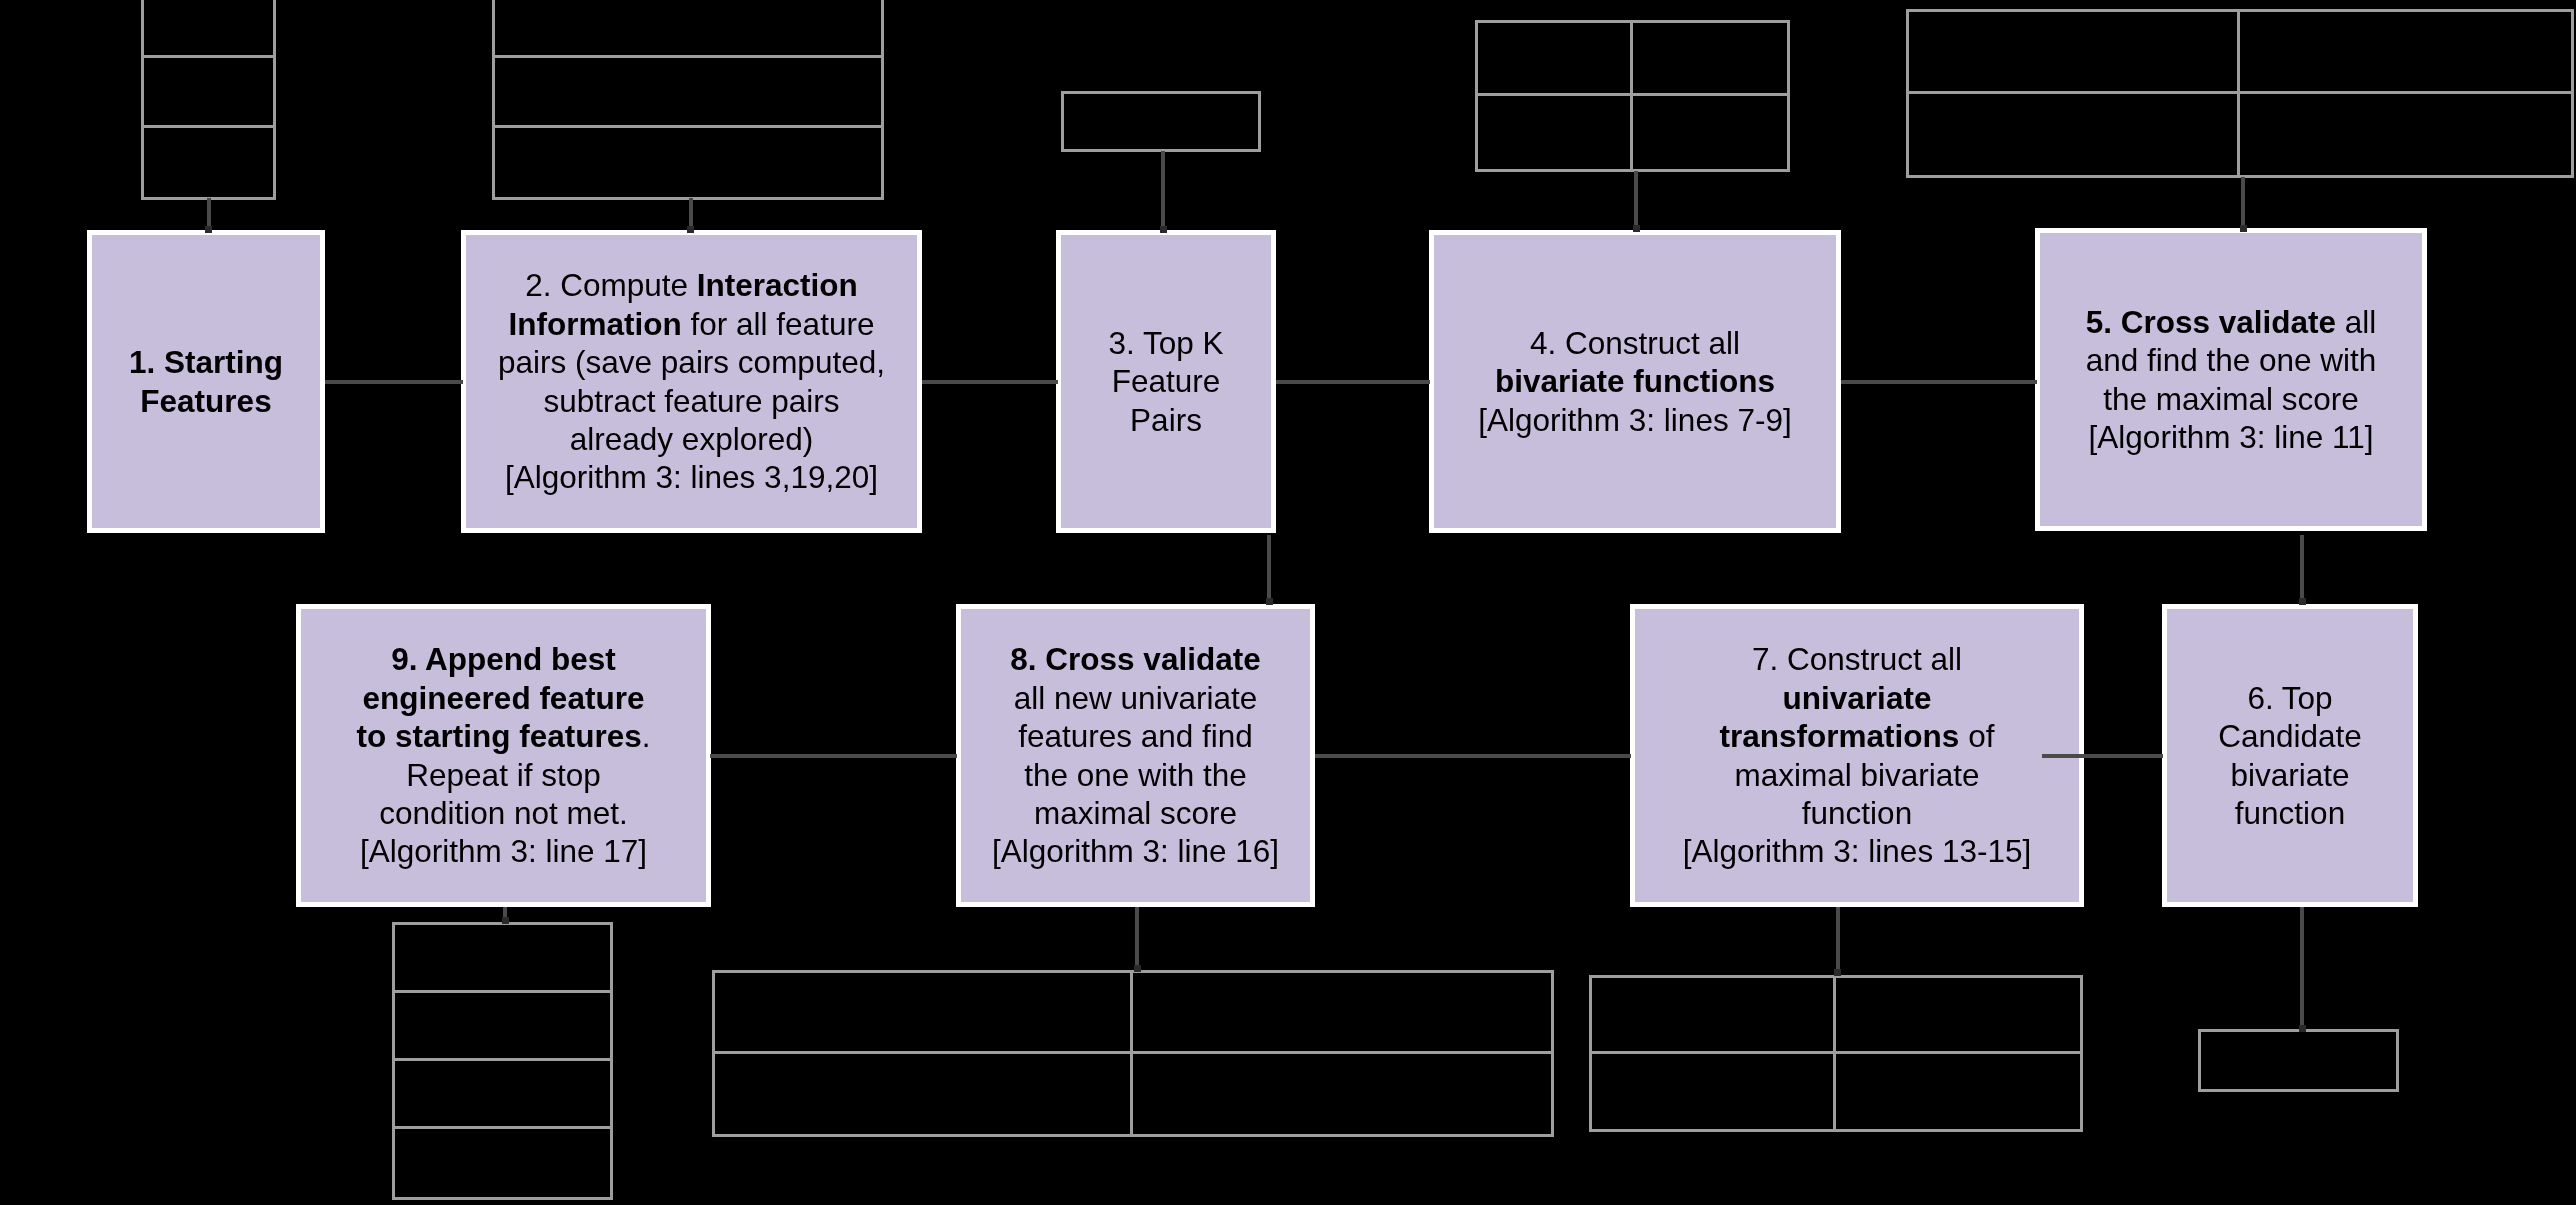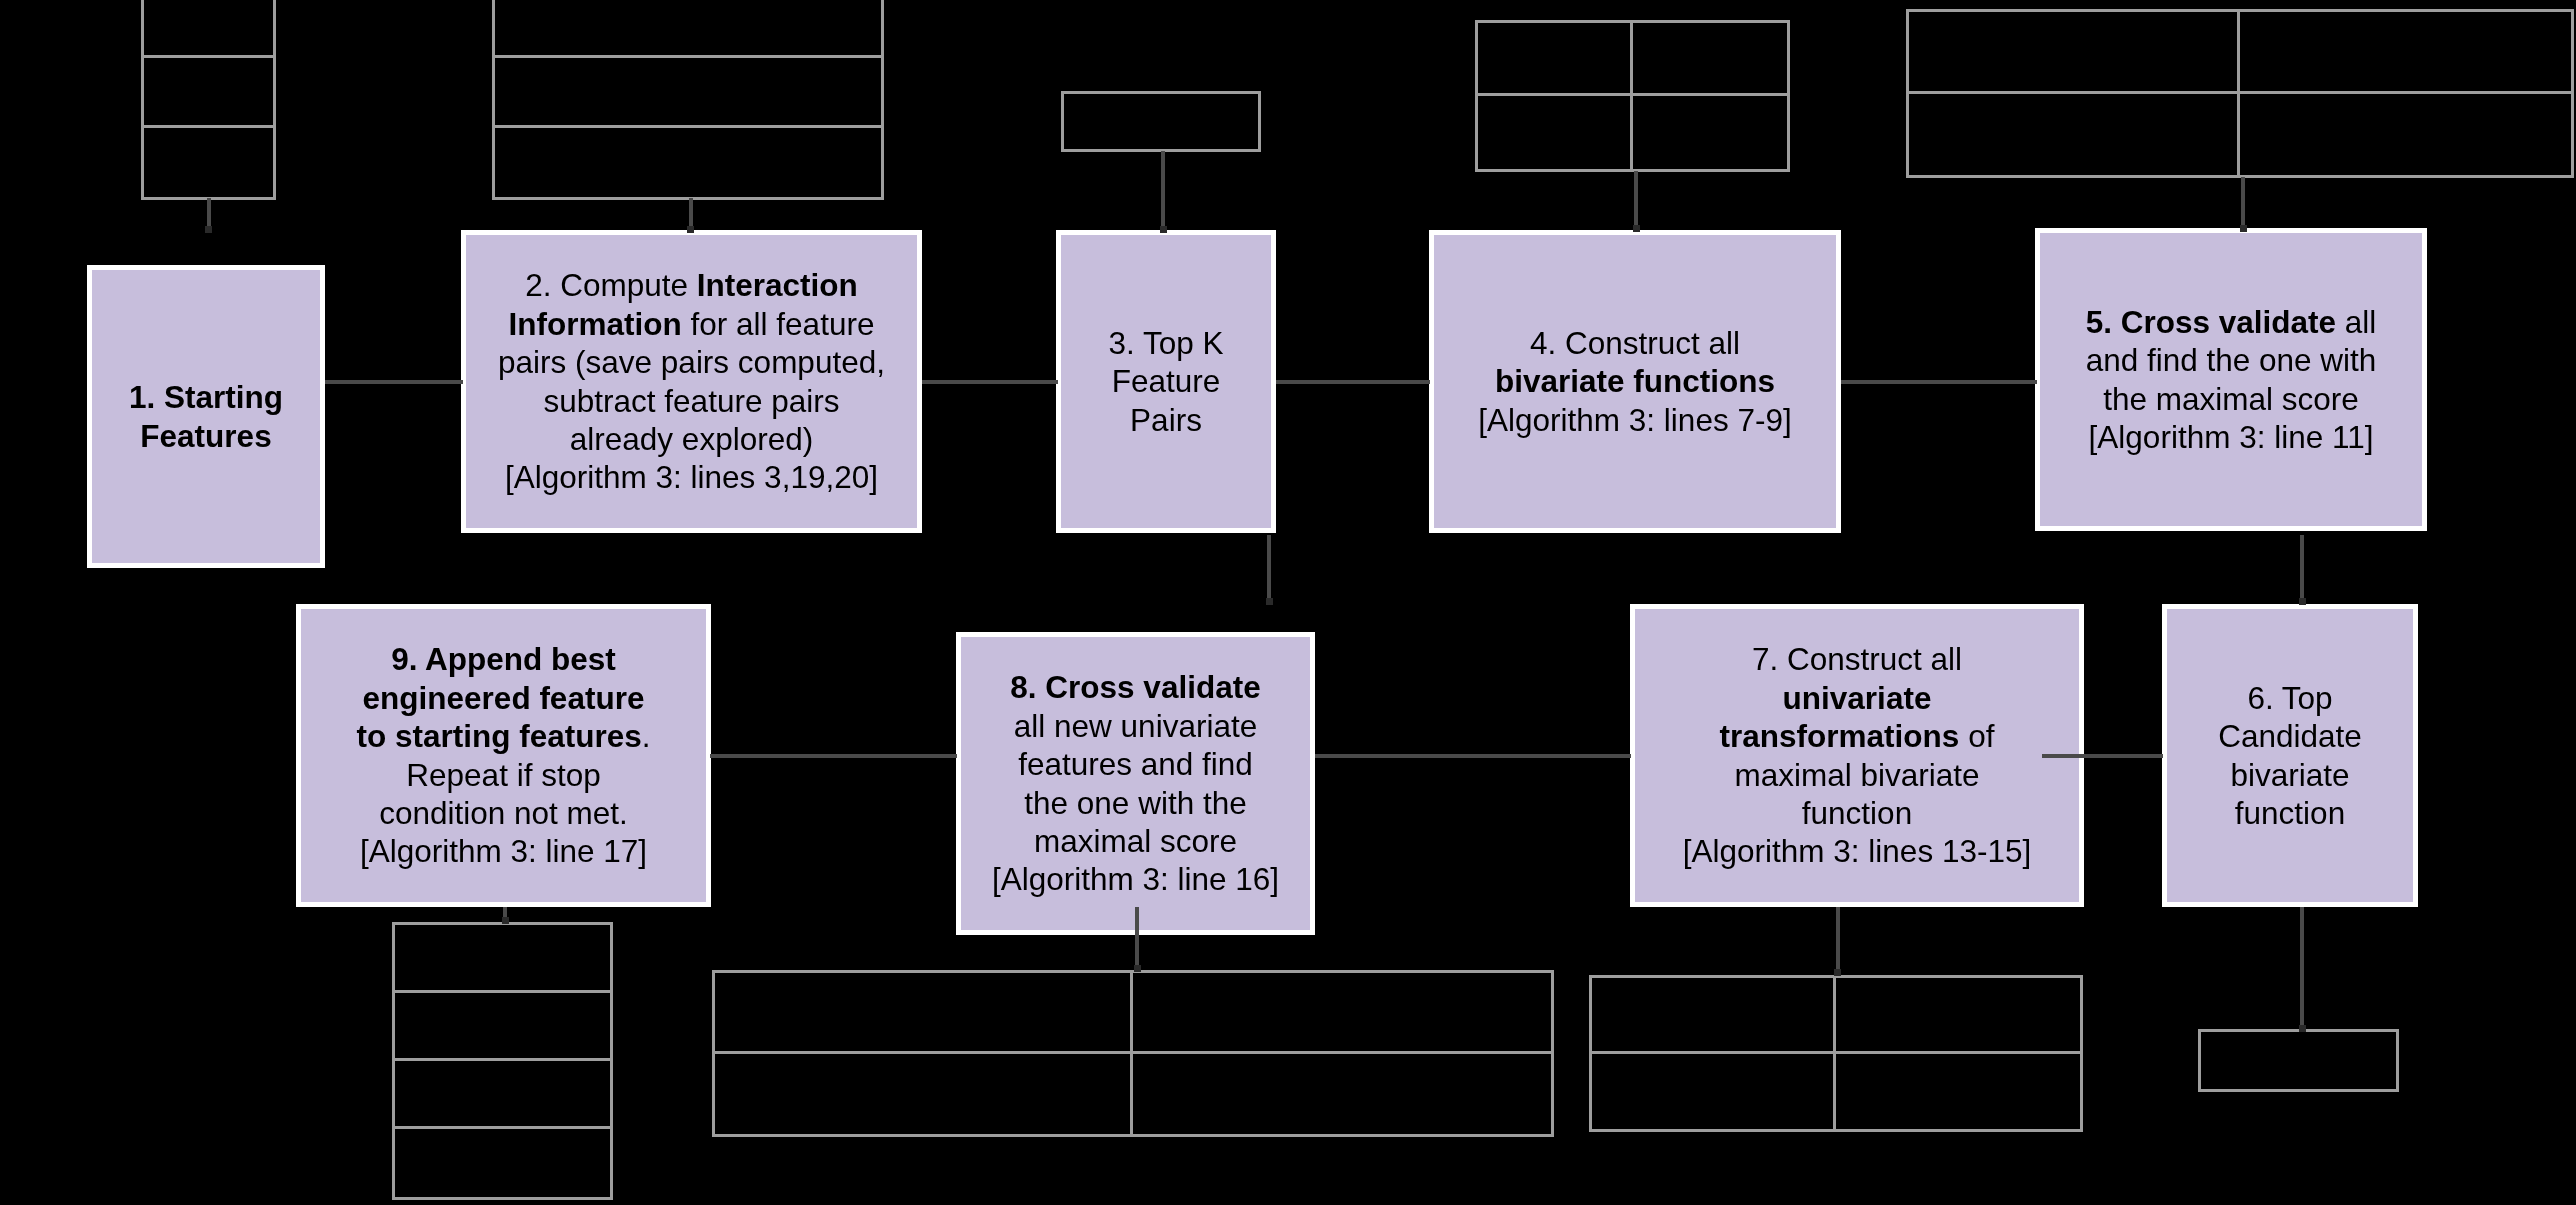--- a/index.html
+++ b/index.html
@@ -59,21 +59,21 @@
   .nub {
     position: absolute;
     width: 7px; height: 7px;
     background: #2a2a2a;
   }
 </style>
 </head>
 <body>
 
 <div id="stage">
-    <div class="flow-box" style="left: 87px; top: 230px; width: 238px; height: 303px; margin-top: 35px;">
+    <div class="flow-box" style="left: 87px; top: 230px; width: 238px; height: 303px;">
       <div class="txt">
         <div><b>1. Starting</b></div>
         <div><b>Features</b></div>
       </div>
     </div>
     <div class="flow-box" style="left: 461px; top: 230px; width: 461px; height: 303px;">
       <div class="txt">
         <div><span>2. Compute </span><b>Interaction</b></div>
         <div><b>Information</b><span> for all feature</span></div>
         <div><span>pairs (save pairs computed,</span></div>
@@ -115,21 +115,21 @@
     <div class="flow-box" style="left: 1630px; top: 604px; width: 454px; height: 303px;">
       <div class="txt">
         <div><span>7. Construct all</span></div>
         <div><b>univariate</b></div>
         <div><b>transformations</b><span> of</span></div>
         <div><span>maximal bivariate</span></div>
         <div><span>function</span></div>
         <div><span>[Algorithm 3: lines 13-15]</span></div>
       </div>
     </div>
-    <div class="flow-box" style="left: 956px; top: 604px; width: 359px; height: 303px; margin-top: 28px;">
+    <div class="flow-box" style="left: 956px; top: 604px; width: 359px; height: 303px;">
       <div class="txt">
         <div><b>8. Cross validate</b></div>
         <div><span>all new univariate</span></div>
         <div><span>features and find</span></div>
         <div><span>the one with the</span></div>
         <div><span>maximal score</span></div>
         <div><span>[Algorithm 3: line 16]</span></div>
       </div>
     </div>
     <div class="flow-box" style="left: 296px; top: 604px; width: 415px; height: 303px;">

